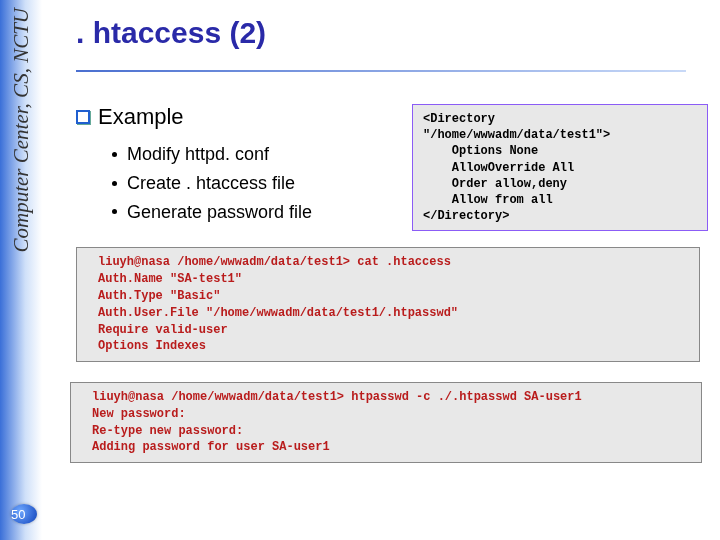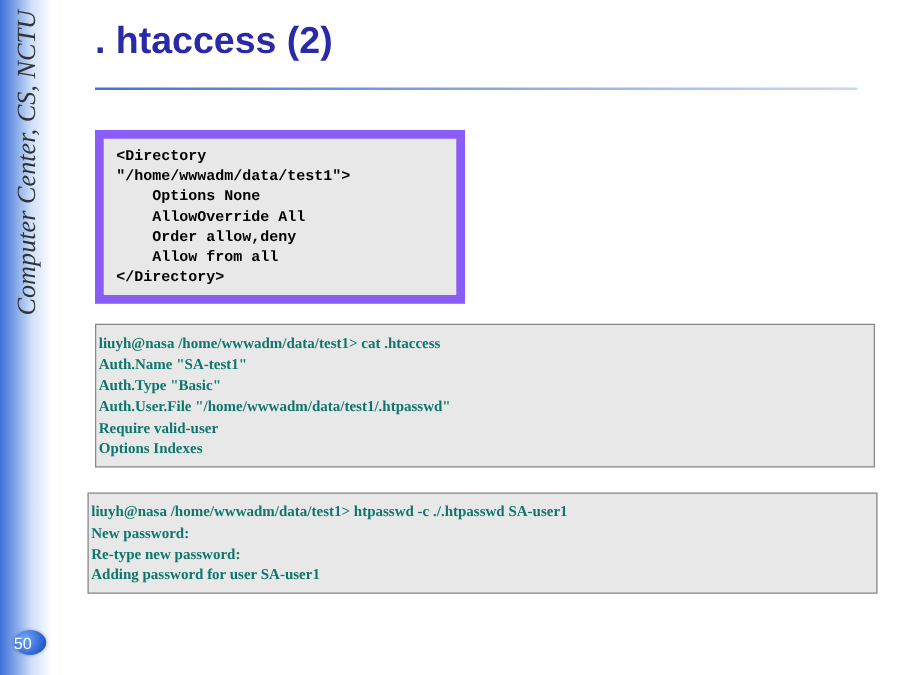--- a/index.html
+++ b/index.html
@@ -30,28 +30,28 @@
   .hr { height: 2px; width: 610px; background: linear-gradient(to right, #4a6fd0 0%, #c8d9f7 100%); margin: 6px 0 32px 0; }
   .row-ex { display: flex; align-items: flex-start; gap: 16px; }
   .ex-left { flex: 1 1 auto; min-width: 260px; }
   .ex-head { font-size: 22px; color: #000; margin-bottom: 10px; display: flex; align-items: center; gap: 8px; }
   .qmark { width: 14px; height: 14px; border: 2px solid #205fcf; display: inline-block;
     box-shadow: 1px 1px 0 #6a9; }
   .bullets { list-style: none; margin-left: 36px; }
   .bullets li { font-size: 18px; color: #000; line-height: 1.6; display:flex; align-items:center; gap:10px; }
   .dot { width: 5px; height: 5px; border-radius: 50%; background: #000; display: inline-block; }
   .codebox {
-    background: #e8e8e8; border: 7px solid #8b5cf6; padding: 6px 10px;
+    background: #e8e8e8; border: 1px solid #8b5cf6; padding: 6px 10px;
     font-family: "Courier New", monospace; font-size: 12px; line-height: 1.35;
     white-space: pre; color: #000;
   }
   .cb1 { width: 296px; }
-  .fullbox { background: #e8e8e8; border: 1px solid #888; padding: 6px 2px; margin-top: 16px;
-    font-family: Liberation Serif, serif; font-size: 12px; line-height: 1.4;
-    white-space: pre; color: #0f766e; width: 624px; }
+  .fullbox { background: #e8e8e8; border: 1px solid #888; padding: 6px 21px; margin-top: 16px;
+    font-family: Liberation Mono, monospace; font-size: 12px; line-height: 1.4;
+    white-space: pre; color: #b91c1c; width: 624px; }
   .fb2 { margin-top: 20px; margin-left: -6px; width: 632px; }
   .bold { font-weight: bold; }
 </style>
 </head>
 <body>
 
 <div class="slide">
 
   <div class="left-stripe"></div>
 
@@ -61,20 +61,40 @@
 
   <div class="pagenum-circle">
     <span>50</span>
   </div>
 
   <div class="content">
     <div class="title">. htaccess (2)</div>
     <div class="hr"></div>
 
     <div class="row-ex">
+      <div class="ex-left">
+        <div class="ex-head">
+          <span class="qmark"></span>
+          <span>Example</span>
+        </div>
+        <ul class="bullets">
+          <li>
+              <span class="dot"></span>
+              <span>Modify httpd. conf</span>
+            </li>
+          <li>
+              <span class="dot"></span>
+              <span>Create . htaccess file</span>
+            </li>
+          <li>
+              <span class="dot"></span>
+              <span>Generate password file</span>
+            </li>
+        </ul>
+      </div>
 
       <div class="codebox cb1 bold">&lt;Directory
 "/home/wwwadm/data/test1"&gt;
     Options None
     AllowOverride All
     Order allow,deny
     Allow from all
 &lt;/Directory&gt;</div>
     </div>
 

